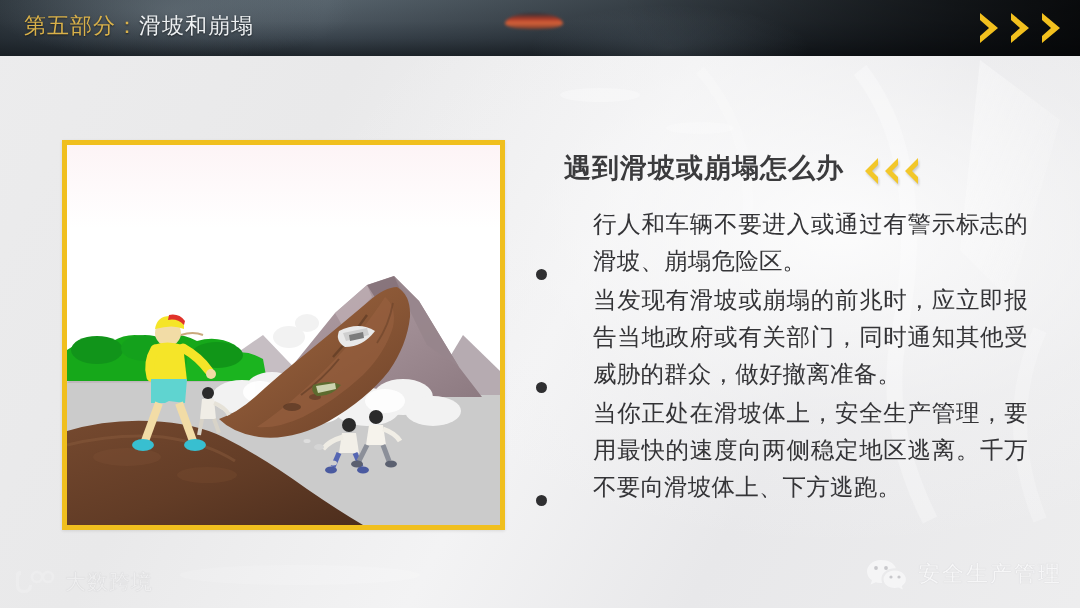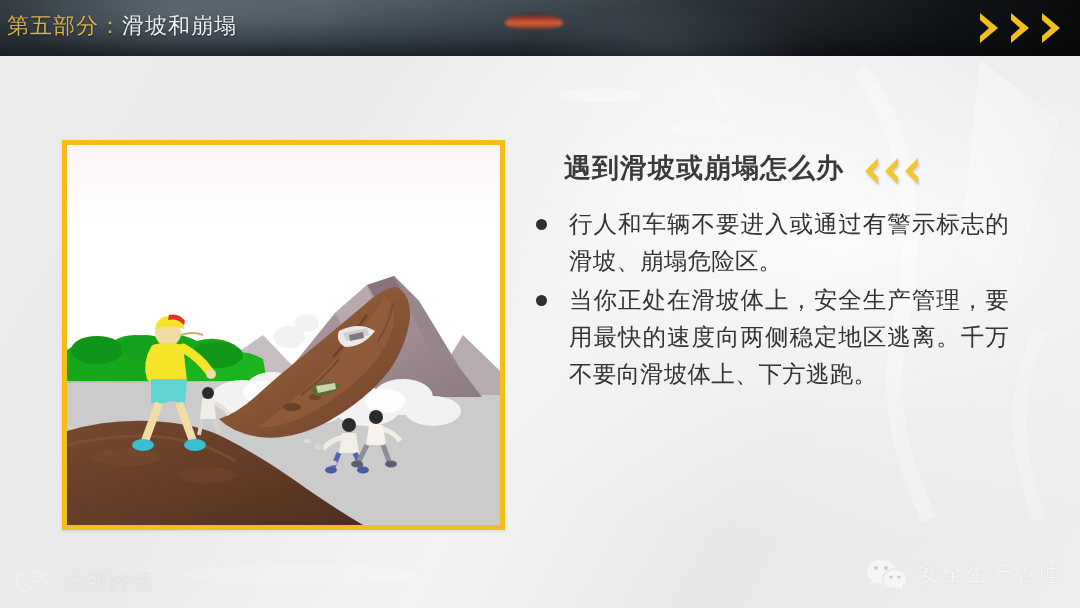--- a/index.html
+++ b/index.html
@@ -57,21 +57,21 @@
     left: 0; top: 0;
     width: 1080px; height: 56px;
     background:
       radial-gradient(ellipse 260px 70px at 16% 20%, rgba(190,205,215,0.20), rgba(0,0,0,0) 70%),
       radial-gradient(ellipse 200px 60px at 62% 85%, rgba(160,180,195,0.14), rgba(0,0,0,0) 70%),
       linear-gradient(255deg, rgba(0,0,0,0.55) 0%, rgba(0,0,0,0) 42%);
     pointer-events: none;
   }
   .header-title {
     position: absolute;
-    left: 7px; top: 11px;
+    left: 24px; top: 11px;
     font-size: 22px;
     line-height: 30px;
     letter-spacing: 1px;
     white-space: nowrap;
     font-weight: 500;
   }
   .header-title .part {
     color: #d9b14a;
     text-shadow: 0 1px 2px rgba(0,0,0,.55);
   }
@@ -132,22 +132,23 @@
   }
 
   .bullet-list {
     margin: 20px 0 0 0;
     padding: 0;
     list-style: none;
   }
   .bullet-item {
     position: relative;
     display: flex;
-    align-items: flex-start;
+    align-items: flex-end;
     margin-bottom: 2px;
+    gap: 24px;
   }
   .bullet-dot {
     flex: 0 0 auto;
     width: 11px; height: 11px;
     border-radius: 50%;
     background: #2f2f31;
     margin: 13px 22px 0 8px;
   }
   .bullet-text {
     font-size: 23.5px;
@@ -385,20 +386,24 @@
       </div>
     </div>
 
     <ul class="bullet-list">
       <li class="bullet-item">
         <span class="bullet-dot"></span>
         <span class="bullet-text">行人和车辆不要进入或通过有警示标志的滑坡、崩塌危险区。</span>
       </li>
       <li class="bullet-item">
         <span class="bullet-dot"></span>
+        <span class="bullet-text">当发现有滑坡或崩塌的前兆时，应立即报告当地政府或有关部门，同时通知其他受威胁的群众，做好撤离准备。</span>
+      </li>
+      <li class="bullet-item">
+        <span class="bullet-dot"></span>
         <span class="bullet-text">当你正处在滑坡体上，安全生产管理，要用最快的速度向两侧稳定地区逃离。千万不要向滑坡体上、下方逃跑。</span>
       </li>
     </ul>
   </div>
 
   <div class="wm-left">
     <svg width="44" height="26" viewBox="0 0 44 26">
       <path d="M4 6 Q4 2 9 2 L9 6 Q7 6 7 9 L7 16 Q7 21 12 21 Q17 21 17 16 L20 16 Q20 24 12 24 Q4 24 4 16 Z" fill="#f0f0f1"></path>
       <circle cx="25" cy="8" r="5" fill="none" stroke="#f0f0f1" stroke-width="2.4"></circle>
       <circle cx="36" cy="8" r="5" fill="none" stroke="#f0f0f1" stroke-width="2.4"></circle>

